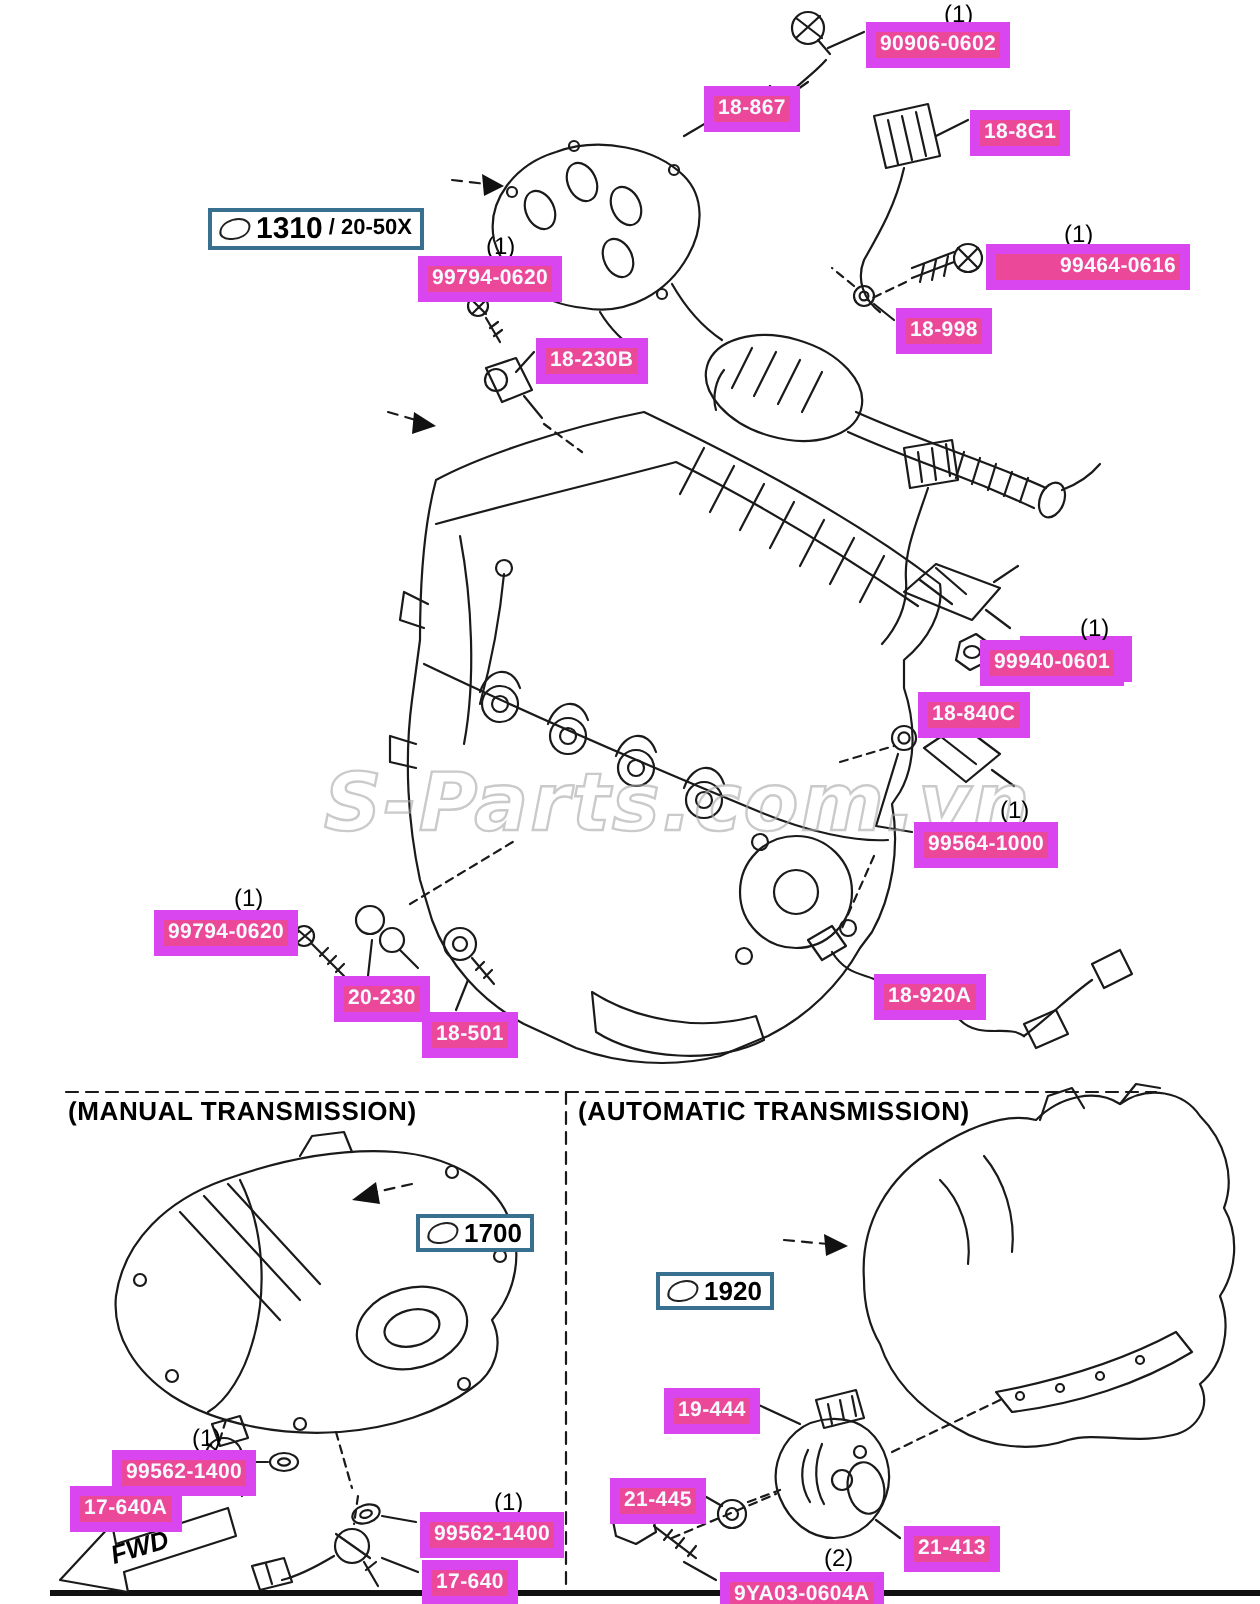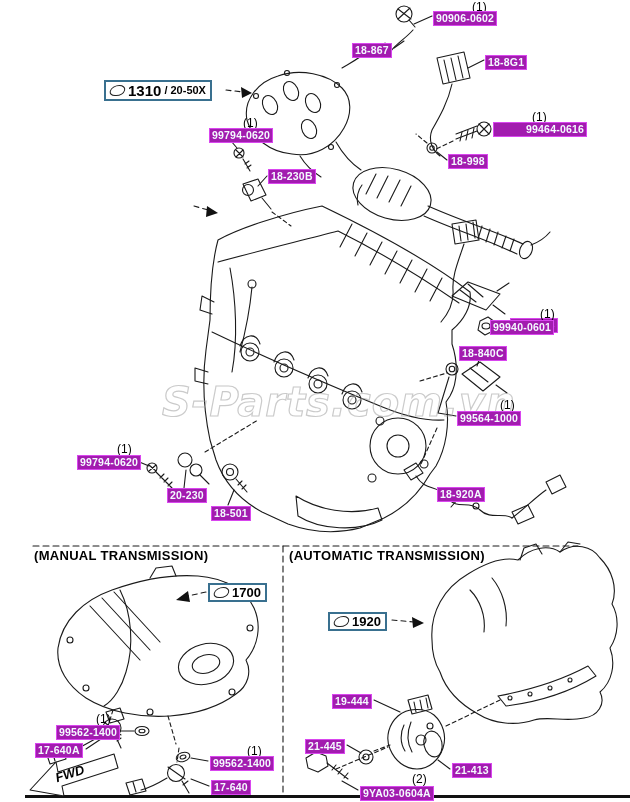--- a/index.html
+++ b/index.html
@@ -1,24 +1,24 @@
 <!DOCTYPE html>
 <html><head>
 <meta charset="utf-8">
 <style>
   html,body{margin:0;padding:0;background:#ffffff;}
   #stage{position:relative;width:630px;height:802px;background:#ffffff;overflow:hidden;
          font-family:"Liberation Sans",sans-serif;}
   svg{position:absolute;left:0;top:0;}
-  .hl{position:absolute;background:#a21caf;border:1px solid #d946ef;color:#f4fafe;
+  .hl{position:absolute;background:#ec4899;border:5px solid #d946ef;color:#f4fafe;
       font:700 10.5px/13px "Liberation Sans",sans-serif;padding:0 2px;letter-spacing:.2px;
       white-space:nowrap;cursor:pointer;}
   .qty{position:absolute;color:#000;font:400 12px/12px "Liberation Sans",sans-serif;white-space:nowrap;}
   .pbox{position:absolute;display:flex;align-items:center;gap:3px;background:#fff;
-        border:2px solid #39708f;padding:1px 4px;color:#000;cursor:pointer;}
+        border:2px solid #39708f;padding:1px 4px;color:#000;cursor:pointer;margin-top:24px;}
   .pbox .code{font:700 15px/15px "Liberation Sans",sans-serif;}
   .pbox .code.sm{font-size:13px;line-height:13px;}
   .pbox .suffix{font:700 11px/11px "Liberation Sans",sans-serif;}
   .pbox.two{flex-direction:column;align-items:flex-start;gap:1px;}
   .pbox.two .row{display:flex;align-items:center;gap:3px;}
   .pbox.two .suffix{margin-left:15px;}
   .picon{display:inline-block;width:13px;height:9px;border:1.3px solid #222;
          border-radius:60% 50% 55% 45%;transform:skewX(-14deg);}
   .sec-title{position:absolute;color:#000;font:700 13px/14px "Liberation Sans",sans-serif;
              letter-spacing:.3px;white-space:nowrap;}

